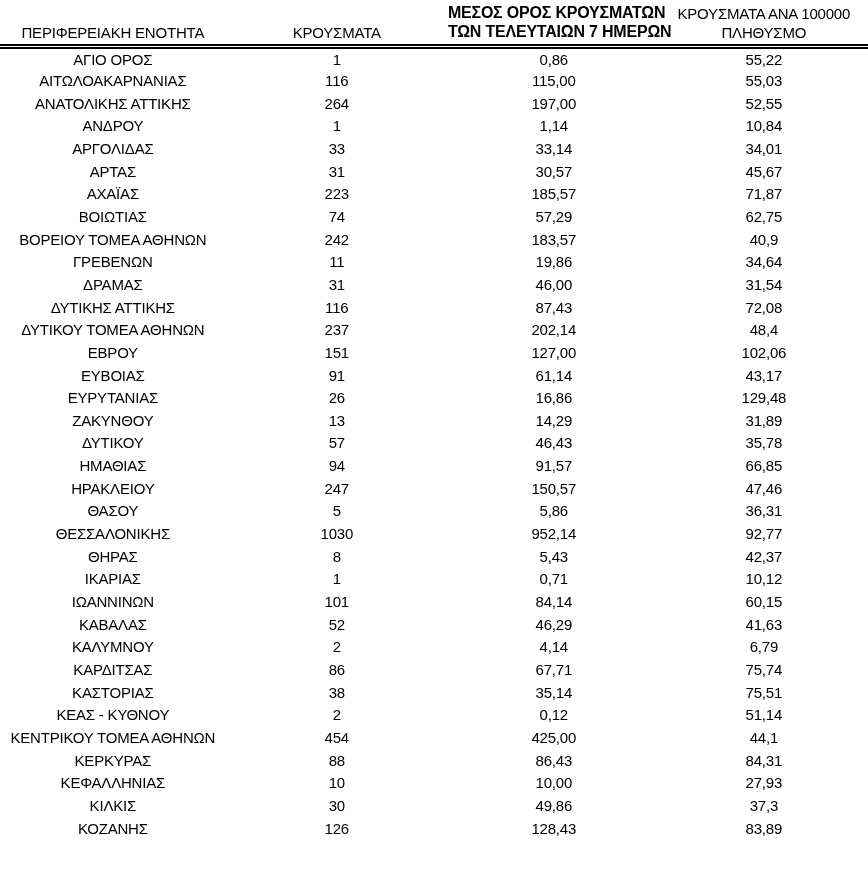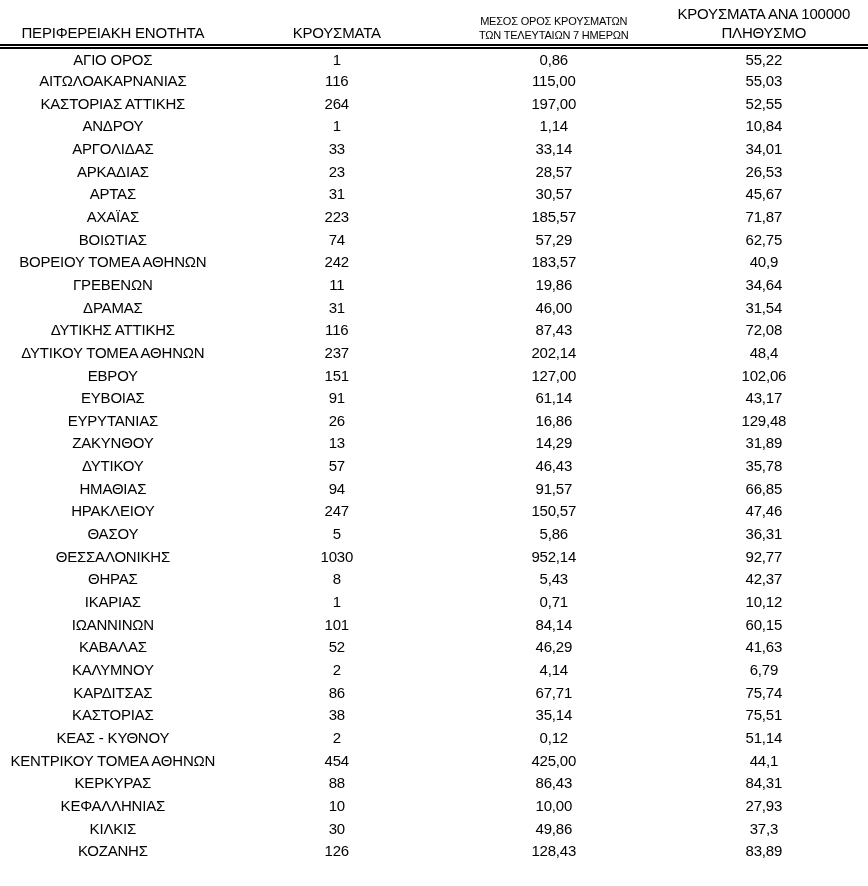--- a/index.html
+++ b/index.html
@@ -23,21 +23,21 @@
   thead th {
     font-weight: normal;
     vertical-align: bottom;
     text-align: center;
     border-bottom: 5px double #000000;
     padding: 2px 0 2px 0;
     height: 40px;
     font-size: 15px;
     letter-spacing: -0.2px;
   }
-  thead th.small-header { font-size: 11px; }
+  thead th.small-header { font-size: 16px; font-weight: bold; }
   .h-line { display: block; text-align: center; line-height: 1.22; white-space: nowrap; }
   tbody tr { height: 22.67px; padding-left: 8px; }
   tbody td {
     text-align: center;
     vertical-align: middle;
     font-size: 15px;
     letter-spacing: -0.2px;
     padding: 0;
     white-space: nowrap;
     overflow: hidden;
@@ -81,42 +81,36 @@
           <td>0,86</td>
           <td>55,22</td>
         </tr>
         <tr>
           <td>ΑΙΤΩΛΟΑΚΑΡΝΑΝΙΑΣ</td>
           <td>116</td>
           <td>115,00</td>
           <td>55,03</td>
         </tr>
         <tr>
-          <td>ΚΑΣΤΟΡΙΑΣ ΑΤΤΙΚΗΣ</td>
+          <td>ΑΝΑΤΟΛΙΚΗΣ ΑΤΤΙΚΗΣ</td>
           <td>264</td>
           <td>197,00</td>
           <td>52,55</td>
         </tr>
         <tr>
           <td>ΑΝΔΡΟΥ</td>
           <td>1</td>
           <td>1,14</td>
           <td>10,84</td>
         </tr>
         <tr>
           <td>ΑΡΓΟΛΙΔΑΣ</td>
           <td>33</td>
           <td>33,14</td>
           <td>34,01</td>
-        </tr>
-        <tr>
-          <td>ΑΡΚΑΔΙΑΣ</td>
-          <td>23</td>
-          <td>28,57</td>
-          <td>26,53</td>
         </tr>
         <tr>
           <td>ΑΡΤΑΣ</td>
           <td>31</td>
           <td>30,57</td>
           <td>45,67</td>
         </tr>
         <tr>
           <td>ΑΧΑΪΑΣ</td>
           <td>223</td>

